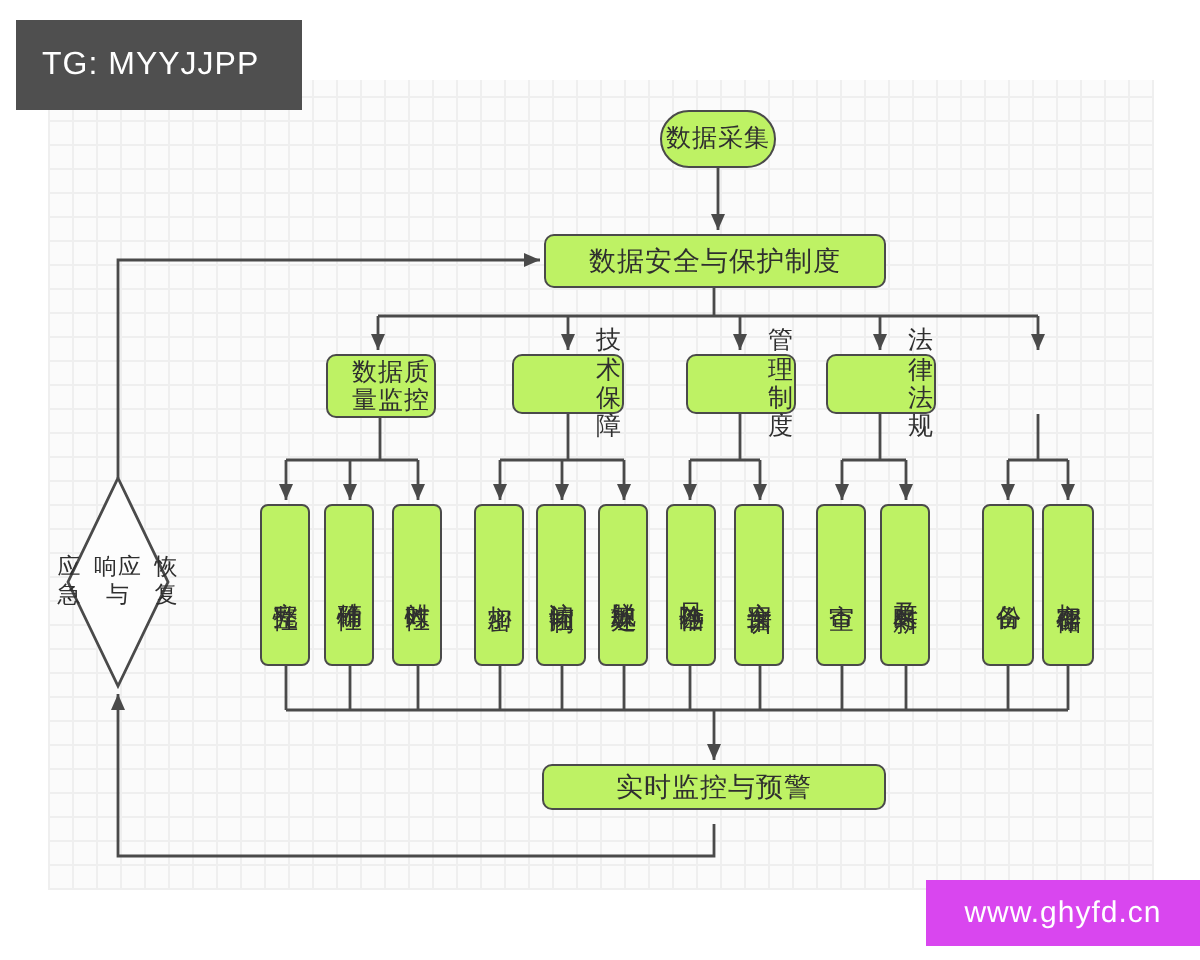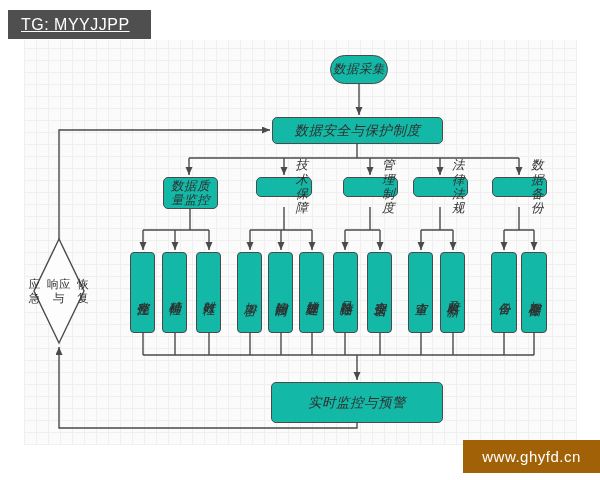--- a/index.html
+++ b/index.html
@@ -12,28 +12,28 @@
     position:absolute;left:24px;top:40px;width:553px;height:405px;
     background-color:#fbfbfb;
     background-image:
       repeating-linear-gradient(0deg,#ededed 0px,#ededed 1px,transparent 1px,transparent 12px),
       repeating-linear-gradient(90deg,#ededed 0px,#ededed 1px,transparent 1px,transparent 12px);
     opacity:.85;
   }
   svg.wires{position:absolute;left:0;top:0;width:600px;height:480px;z-index:2;}
   .node{
     position:absolute;z-index:3;box-sizing:border-box;
-    background:#14b8a6;border:1.5px solid #4a4a4a;border-radius:5px;
-    display:flex;align-items:center;justify-content:center;text-align:center;
-    font-size:13px;line-height:1.15;letter-spacing:.5px;font-style:italic;
+    background:#bef264;border:1.5px solid #4a4a4a;border-radius:5px;
+    display:flex;align-items:center;justify-content:center;text-align:right;
+    font-size:13px;line-height:1.15;letter-spacing:.5px;
   }
   .n-start{left:330px;top:55px;width:58px;height:29px;border-radius:15px;font-size:12.5px;}
   .n-policy{left:272px;top:117px;width:171px;height:27px;font-size:13.5px;}
-  .n-monitor{left:271px;top:382px;width:172px;height:41px;font-size:13.5px;}
-  .branch{top:177px;height:20px;font-size:12.5px;padding-left:36px;}
+  .n-monitor{left:271px;top:382px;width:172px;height:23px;font-size:13.5px;}
+  .branch{top:177px;height:30px;font-size:12.5px;padding-left:36px;}
   .b1{left:163px;width:55px;height:32px;padding:1px 2px;}
   .b2{left:256px;width:56px;}
   .b3{left:343px;width:55px;}
   .b4{left:413px;width:55px;}
   .b5{left:492px;width:55px;}
   .leaf{
     top:252px;height:81px;width:25px;border-radius:4px;
     writing-mode:vertical-rl;text-orientation:upright;
     font-size:12.5px;letter-spacing:1px;
   }
@@ -43,23 +43,23 @@
   .lf10{left:440px;} .lf11{left:491px;width:26px;} .lf12{left:521px;width:26px;}
   .diamond-label{
     position:absolute;z-index:3;left:25px;top:263px;width:68px;height:56px;
     display:flex;flex-direction:row;align-items:center;justify-content:center;
     font-size:11.5px;line-height:1.25;letter-spacing:.5px;text-align:center;
   }
   .banner{
     position:absolute;z-index:5;color:#ffffff;display:flex;align-items:center;
     letter-spacing:.5px;
   }
-  .banner-tl{left:8px;top:10px;width:130px;height:29px;background:#4f4f4f;
-    font-size:16px;padding-left:13px;text-decoration:underline;}
-  .banner-br{left:463px;top:440px;width:137px;height:33px;background:#a16207;
+  .banner-tl{left:8px;top:10px;width:130px;height:45px;background:#4f4f4f;
+    font-size:16px;padding-left:13px;}
+  .banner-br{left:463px;top:440px;width:137px;height:33px;background:#d946ef;
     font-size:15px;justify-content:center;}
 </style>
 </head>
 <body>
 
 <div id="stage">
 
   <div class="grid-bg"></div>
 
   <svg class="wires" viewBox="0 0 600 480">
@@ -116,21 +116,20 @@
   </svg>
 
   <div class="node n-start">数据采集</div>
 
   <div class="node branch b1">数据质量监控</div>
 
   <div class="node n-policy">数据安全与保护制度</div>
   <div class="node branch b2">技术保障</div>
   <div class="node branch b4">法律法规</div>
   <div class="node branch b3">管理制度</div>
-  <div class="node branch b5">数据备份</div>
 
   <div class="node leaf lf1">完整性</div>
   <div class="node leaf lf2">精确性</div>
   <div class="node leaf lf3">时效性</div>
   <div class="node leaf lf4">加密</div>
   <div class="node leaf lf5">访问控制</div>
   <div class="node leaf lf6">脱敏处理</div>
   <div class="node leaf lf7">风险评估</div>
   <div class="node leaf lf8">安全培训</div>
   <div class="node leaf lf9">审查</div>

